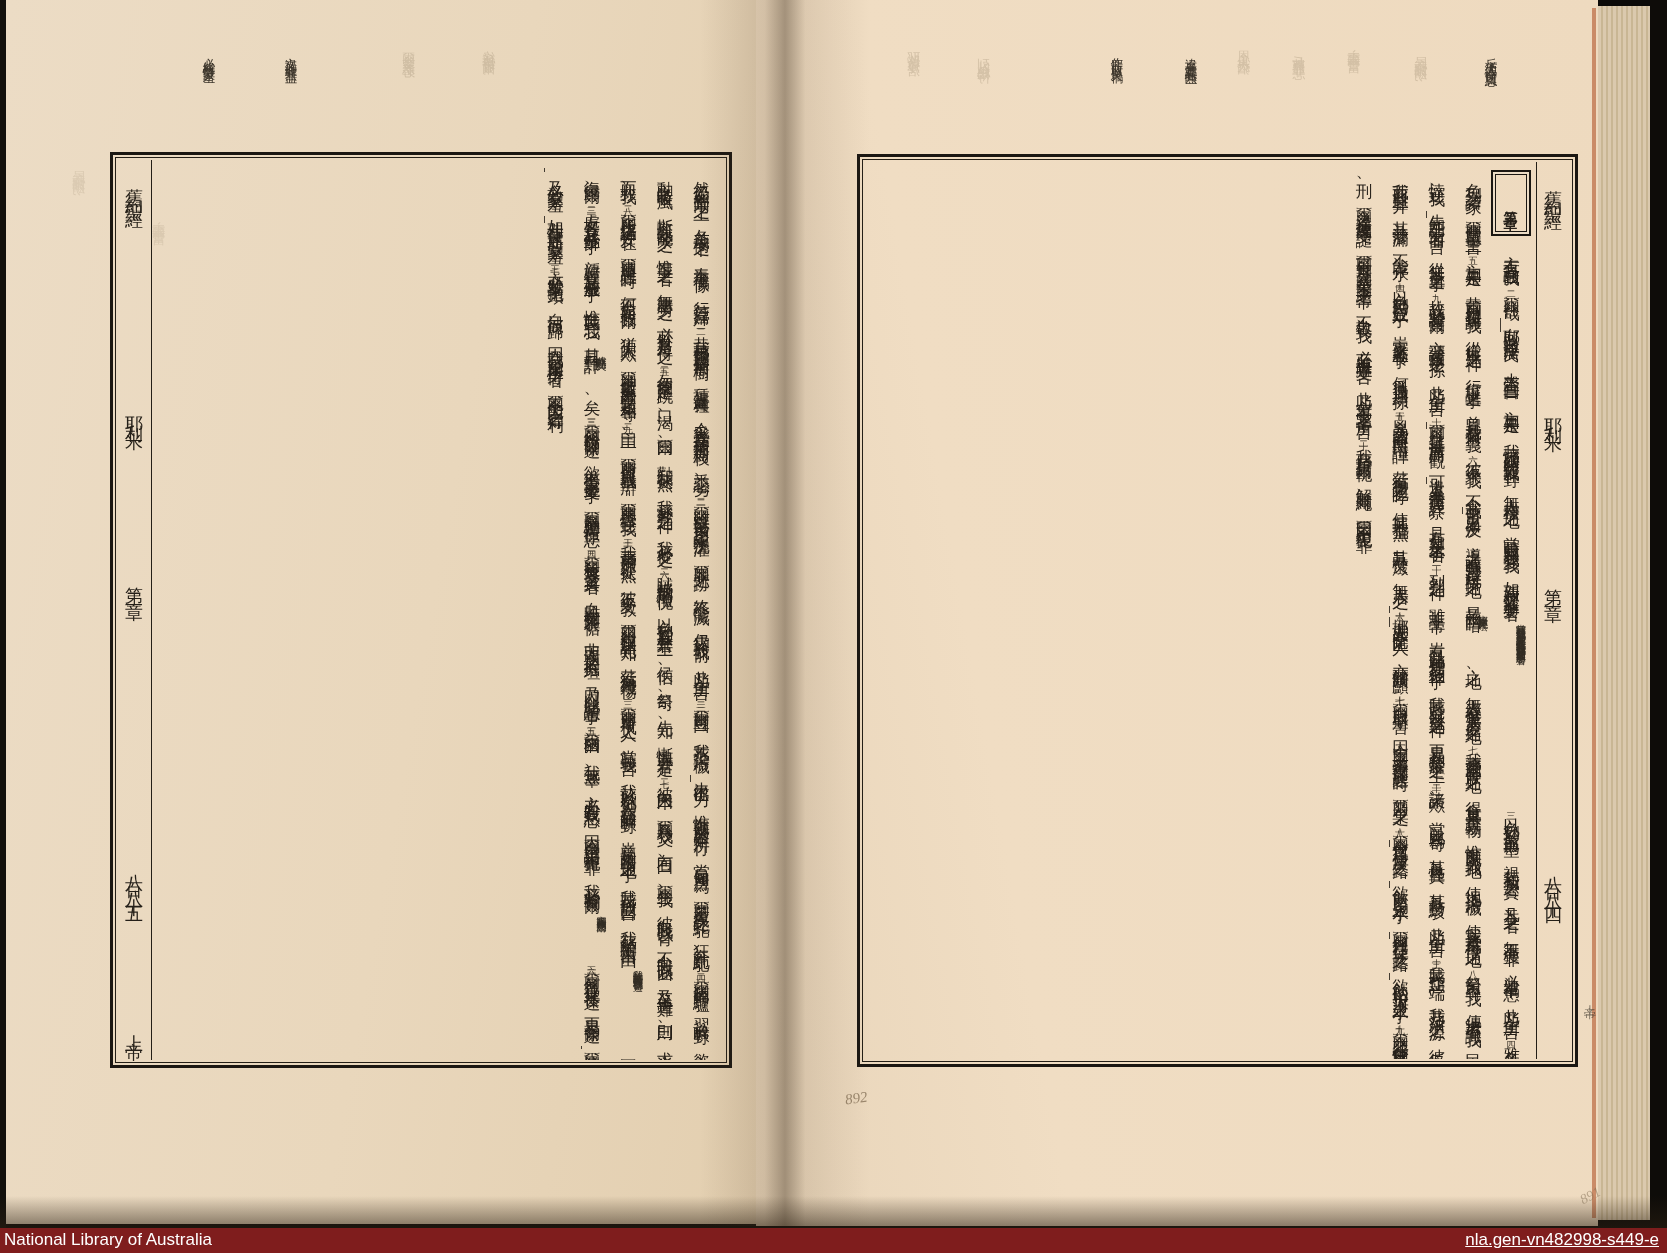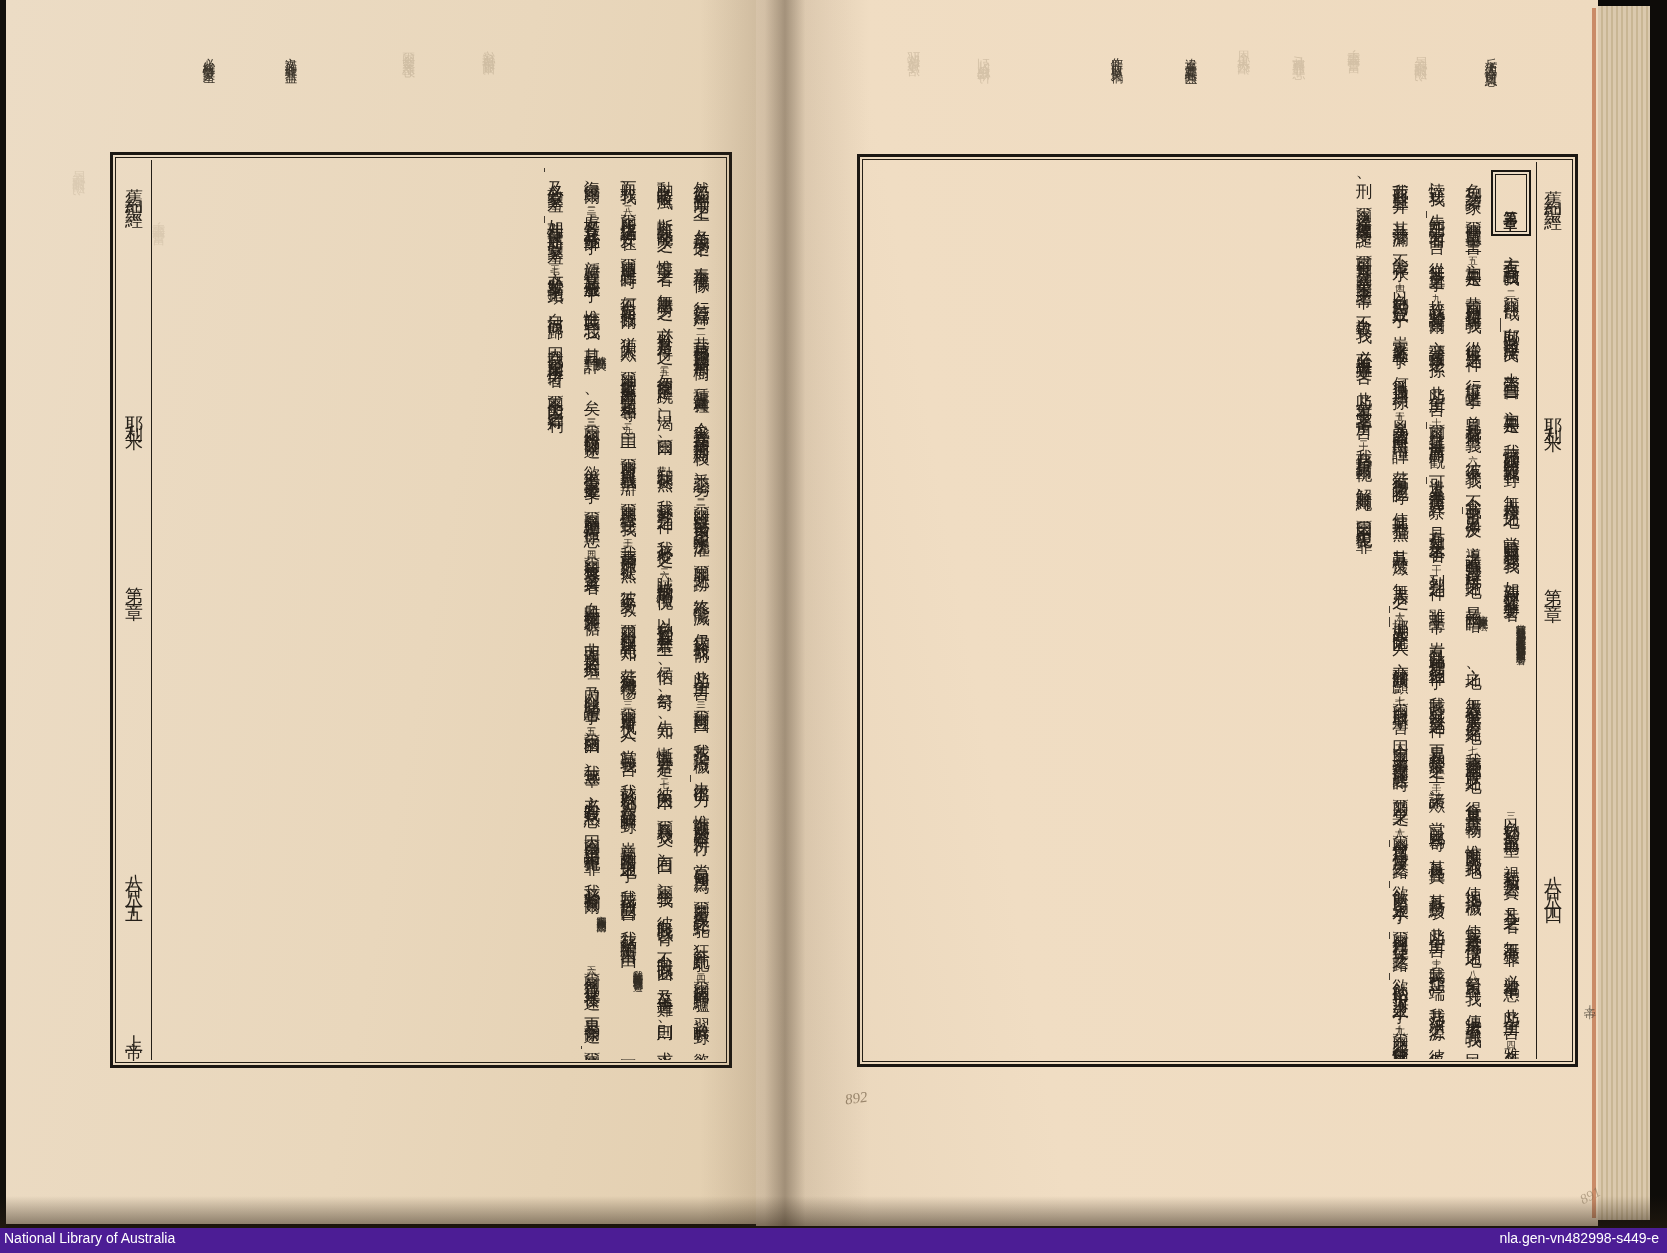--- a/index.html
+++ b/index.html
@@ -56,24 +56,24 @@
   .bleed.tall{opacity:.16;}
   
   .pencil{position:absolute;font-family:"Liberation Serif",serif;font-style:italic;
     color:rgba(118,98,72,.7);}
   #pencil-gutter{left:845px;top:1090px;font-size:15px;transform:rotate(-8deg);}
   #pencil-edge{left:1580px;top:1188px;font-size:14px;transform:rotate(-28deg);opacity:.65;}
   
   #term-right{position:absolute;left:1581px;top:995px;writing-mode:vertical-rl;text-orientation:upright;
     font-size:12px;letter-spacing:2px;color:#3b342a;opacity:.65;}
   
-  #info-bar{position:absolute;left:0;top:1228px;width:1667px;height:25px;background:#4c1d95;
-    font-family:"Liberation Sans",sans-serif;color:#fff;font-size:14px;}
+  #info-bar{position:absolute;left:0;top:1228px;width:1667px;height:25px;background:#7f1d1d;
+    font-family:"Liberation Sans",sans-serif;color:#fff;font-size:17px;}
   #info-bar .lbl-left{position:absolute;left:4px;top:2px;}
-  #info-bar .lbl-right{position:absolute;right:8px;top:2px;}
+  #info-bar .lbl-right{position:absolute;right:8px;top:2px;text-decoration:underline;}
 </style>
 </head>
 <body>
 
 <div id="stage">
 
   <div class="paper" id="paper-left"></div>
   <div class="paper" id="paper-right"></div>
 
   <div class="bleed" style="left:1235px;top:40px;height:110px;">恩負人大猶</div>

